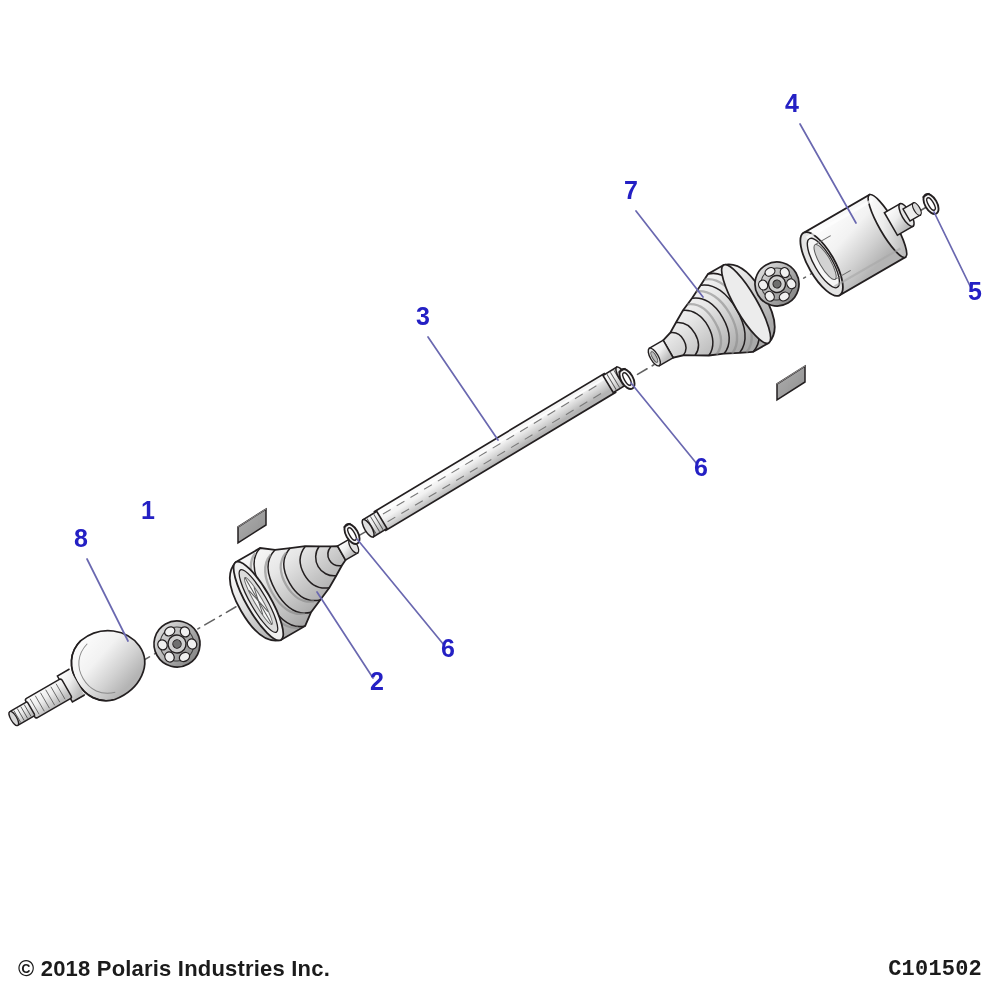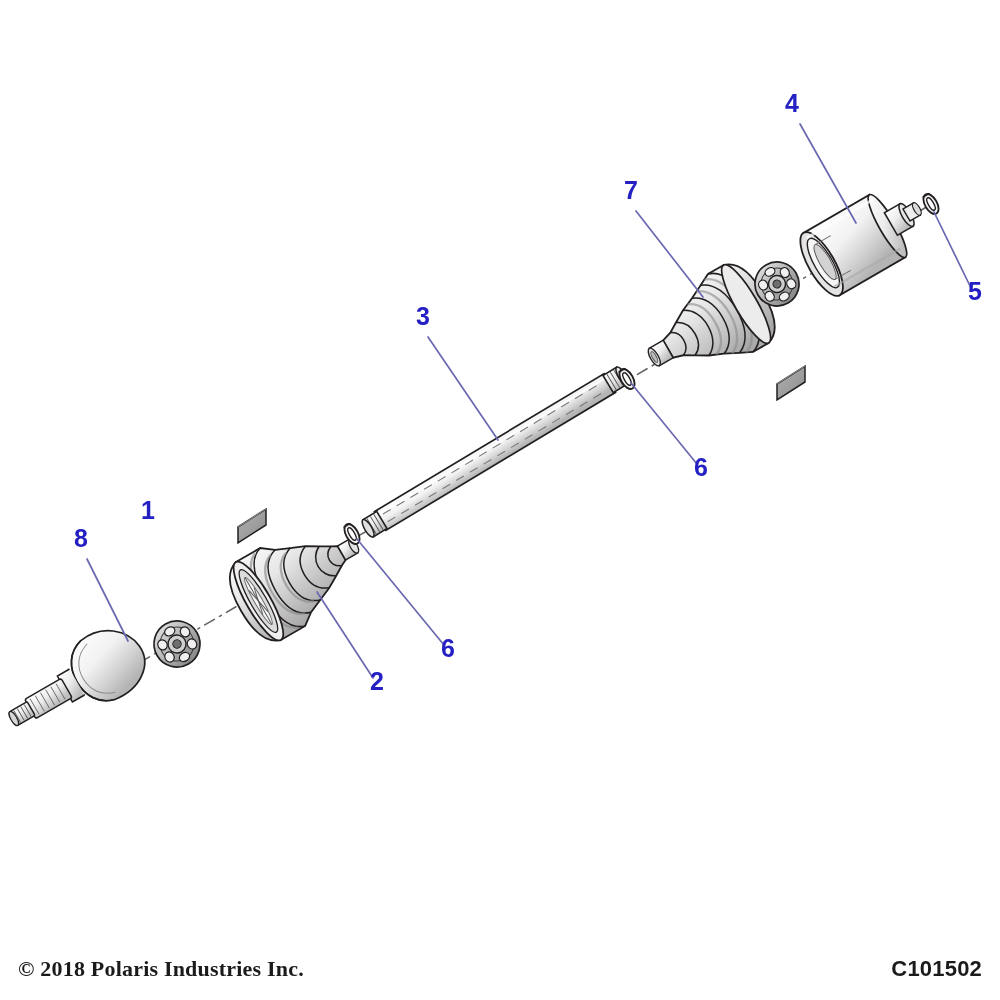--- a/index.html
+++ b/index.html
@@ -34,32 +34,32 @@
     position: absolute;
     left: 0;
     bottom: 0;
     width: 1000px;
     height: 64px;
   }
   .copyright-text {
     position: absolute;
     left: 18px;
     bottom: 18px;
-    font-family: Liberation Serif, serif;
+    font-family: Liberation Sans, sans-serif;
     font-size: 22px;
     font-weight: 700;
     color: #1b1b1b;
     letter-spacing: 0.2px;
     white-space: nowrap;
   }
   .drawing-number {
     position: absolute;
     right: 18px;
     bottom: 18px;
-    font-family: Liberation Sans, sans-serif;
+    font-family: Liberation Mono, monospace;
     font-size: 22px;
     font-weight: 700;
     color: #1b1b1b;
     letter-spacing: 0.2px;
     white-space: nowrap;
   }
   .callout-label {
     font-family: "Liberation Sans", sans-serif;
     font-size: 25px;
     font-weight: 700;

